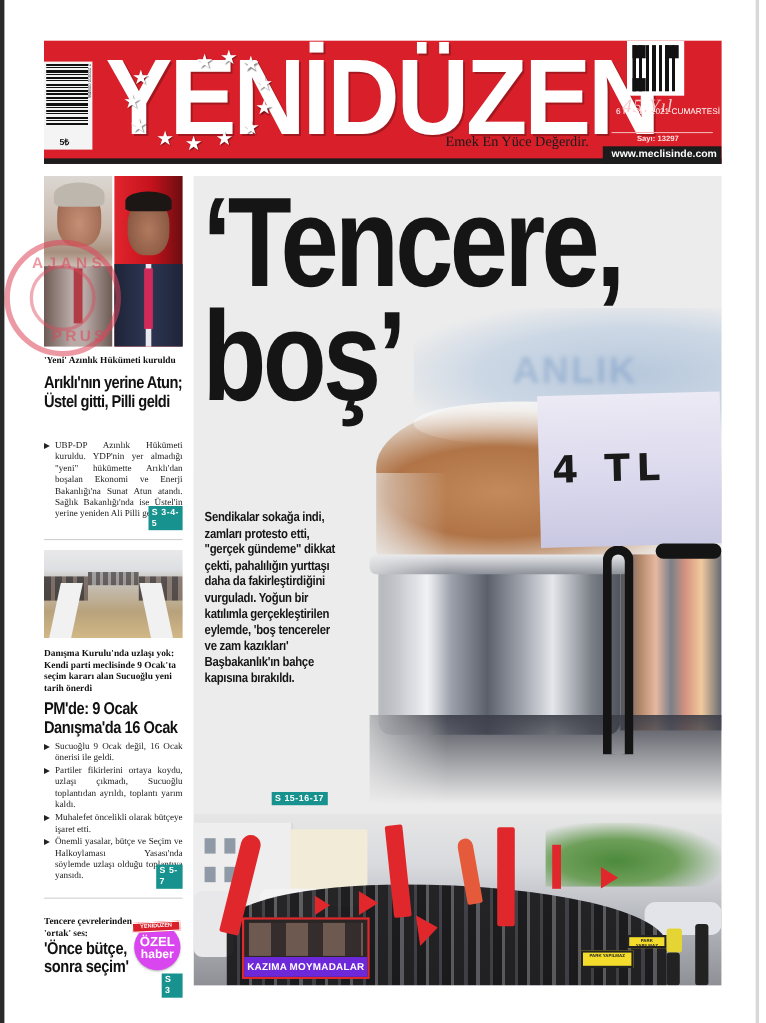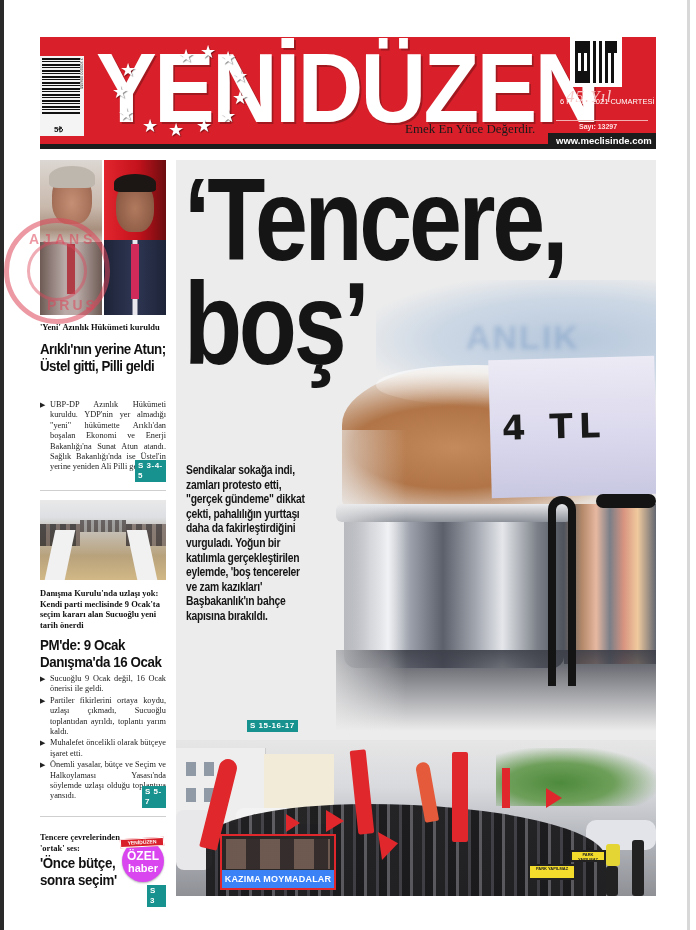--- a/index.html
+++ b/index.html
@@ -129,21 +129,21 @@
   .building-m { position: absolute; left: 88px; top: 14px; width: 70px; height: 70px; background: #f1ebd8; }
   .trees-r { position: absolute; left: 320px; top: 8px; width: 160px; height: 58px; background: radial-gradient(ellipse at 40% 60%, #4d8a3c 0%, #6e9f5a 40%, rgba(200,210,200,0) 75%); }
   .car-l { position: absolute; left: 0; top: 70px; width: 36px; height: 60px; background: #e8e8ea; border-radius: 8px; }
   .car-r { position: absolute; left: 410px; top: 80px; width: 70px; height: 30px; background: #e2e4ea; border-radius: 10px; }
   .car-white { position: absolute; left: 60px; top: 68px; width: 60px; height: 26px; background: #f3f3f3; border-radius: 8px; }
   .crowd { position: absolute; left: 30px; top: 64px; width: 400px; height: 92px;
     background: repeating-linear-gradient(90deg, #1b1b1d 0 9px, #3a3a40 9px 12px, #141416 12px 20px, #55555a 20px 23px); border-radius: 40% 60% 0 0; opacity: 0.95; }
   .flag { position: absolute; background: #e0282c; }
   .banner { position: absolute; left: 44px; top: 94px; width: 116px; height: 56px; background: #2b2626; border: 2px solid #e0282c; }
   .banner-photos { position: absolute; left: 4px; top: 3px; width: 104px; height: 30px; background: repeating-linear-gradient(90deg, #8b6f62 0 20px, #3a3030 20px 34px); opacity: 0.7; }
-  .banner-text { position: absolute; left: 0; bottom: 0; width: 112px; height: 18px; background: #3b82f6; color: #ffffff; font-weight: bold; font-size: 9px; line-height: 18px; text-align: center; letter-spacing: 0.2px; white-space: nowrap; overflow: hidden; }
+  .banner-text { position: absolute; left: 0; bottom: 0; width: 112px; height: 18px; background: #6d28d9; color: #ffffff; font-weight: bold; font-size: 9px; line-height: 18px; text-align: center; letter-spacing: 0.2px; white-space: nowrap; overflow: hidden; }
   .road-sign { position: absolute; background: #f3dc2c; border: 2px solid #222; font-size: 4px; font-weight: bold; color: #222; text-align: center; }
   .bystander { position: absolute; background: #e5d534; border-radius: 3px; }
   .bystander-dark { position: absolute; background: #222; border-radius: 3px; }
 </style>
 </head>
 <body>
 
 <div class="frame-left"></div>
 <div class="frame-right"></div>
 

